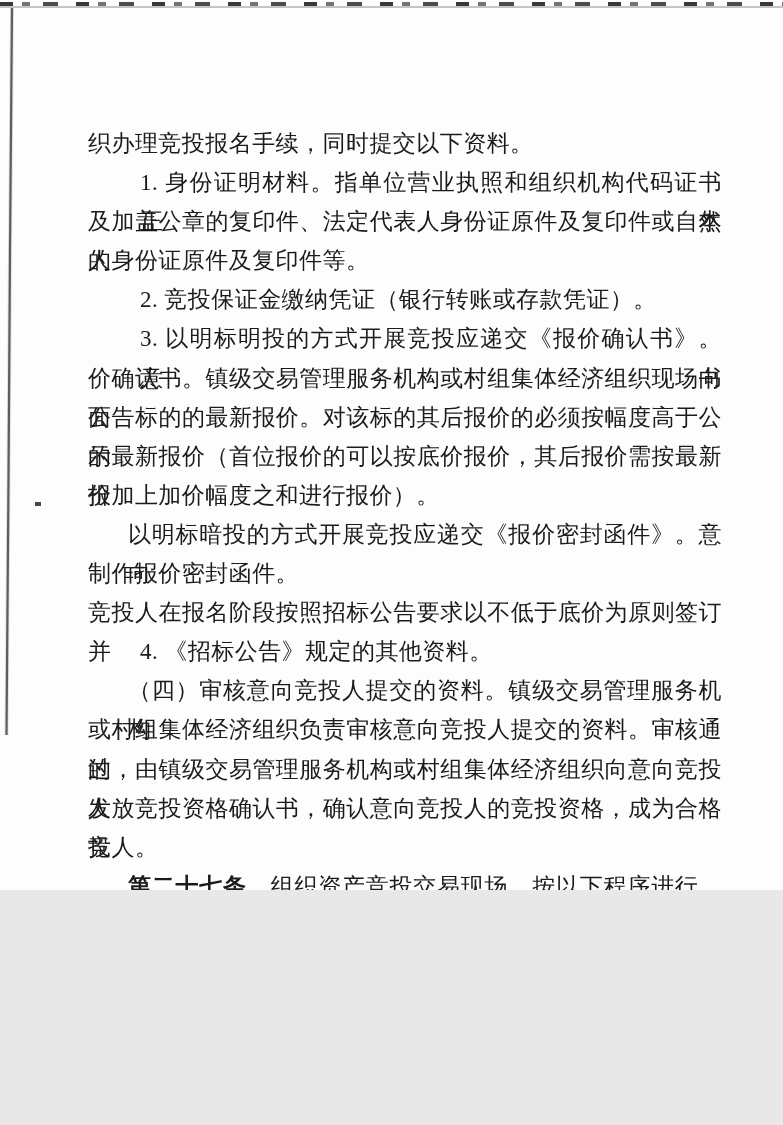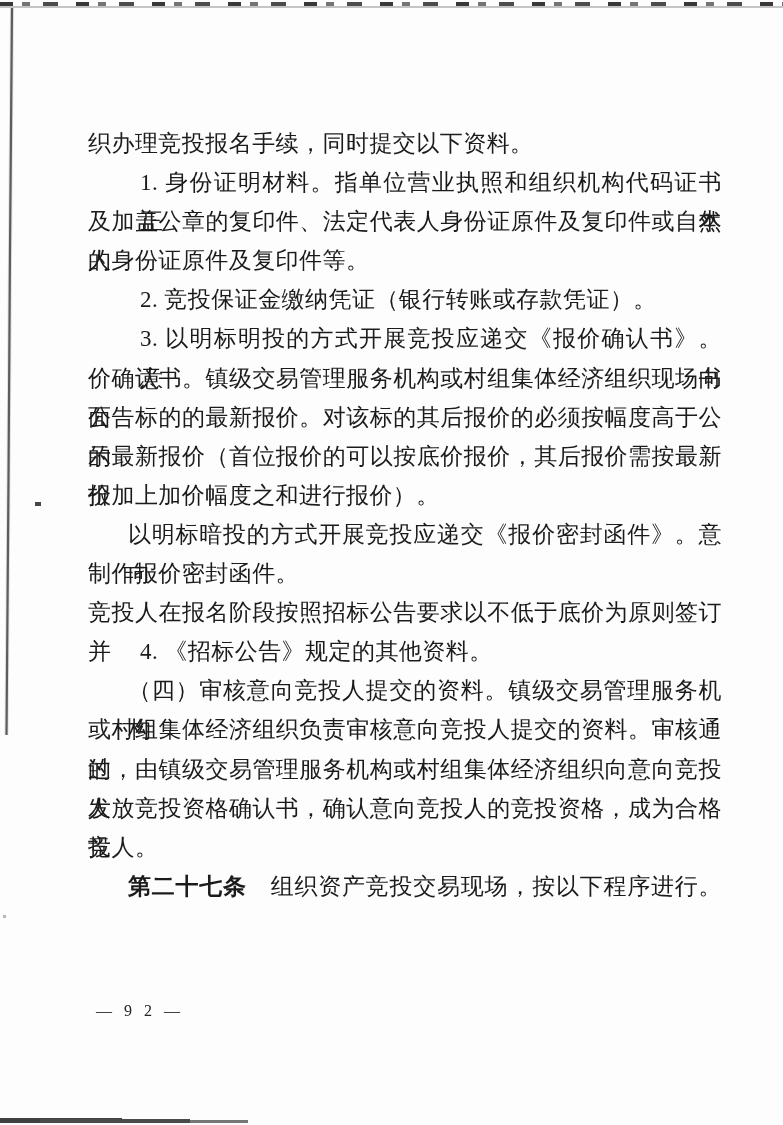--- a/index.html
+++ b/index.html
@@ -1,18 +1,18 @@
 <!DOCTYPE html>
 <html><head>
 <meta charset="utf-8">
 <style>
   html,body{margin:0;padding:0;background:#e8e8e8;}
   .page{
     position:relative;
-    width:783px;height:1125px;
+    width:783px;height:890px;
     margin:0 auto;
     background:#fdfdfd;
     overflow:hidden;
     font-family:"Liberation Serif","DejaVu Serif",serif;
     color:#1b1b1b;
   }
   
   .noise-top{
     position:absolute;top:2px;left:0;width:783px;height:7px;
     background:

